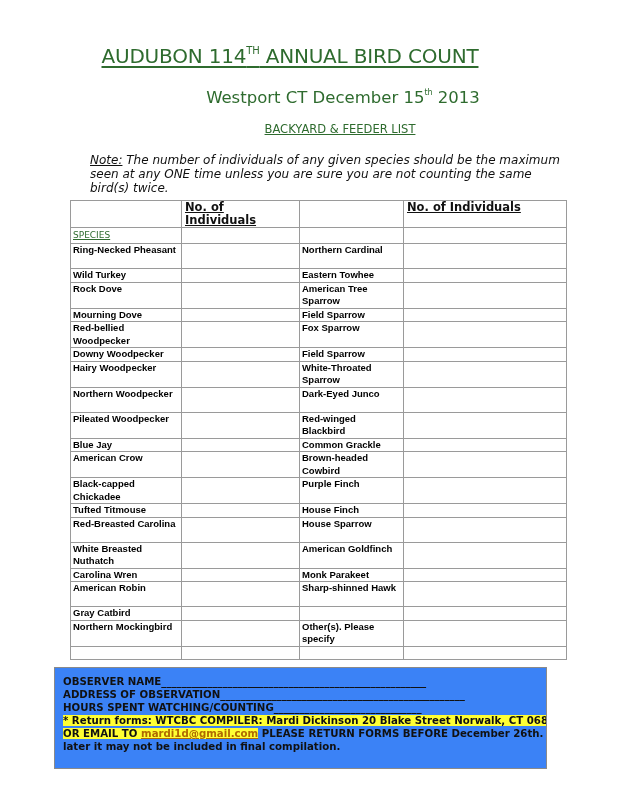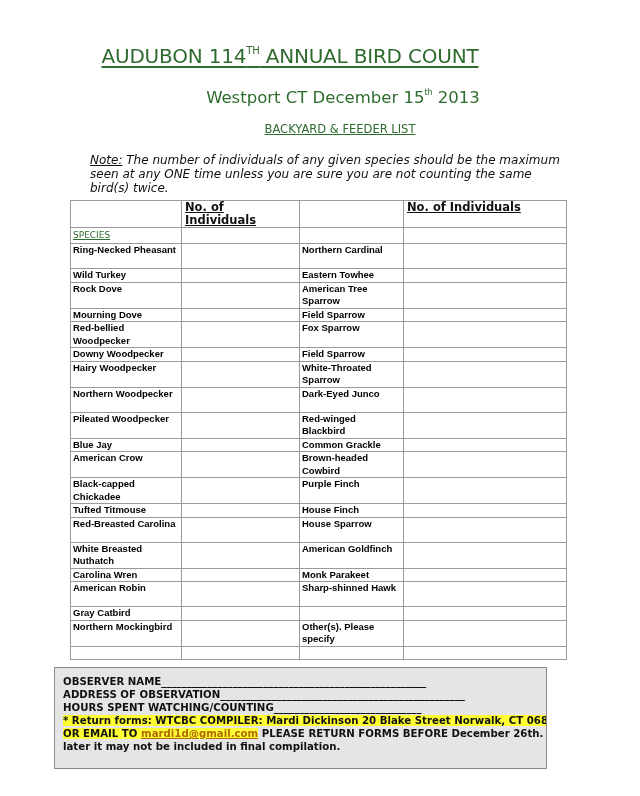--- a/index.html
+++ b/index.html
@@ -36,21 +36,21 @@
   table.birds td.hdr {
     font-family: "DejaVu Sans", sans-serif; font-size: 11.5px; font-weight: bold;
     text-decoration: underline; line-height: 13px; padding-left: 3px; color: #111;
   }
   table.birds td.species-lbl {
     font-family: "DejaVu Sans", sans-serif; font-size: 9px; font-weight: normal; color: #2e6b2e;
     text-decoration: underline; line-height: 15px;
   }
   .box {
     position: absolute; left: 54px; top: 667px; width: 493px; height: 102px;
-    border: 1.5px solid #8a8a8a; box-sizing: border-box; background: #e5e5e5;
+    border: 1.5px solid #8a8a8a; box-sizing: border-box; background: #3b82f6;
     padding: 7px 0 0 8px;
     font-family: "DejaVu Sans", sans-serif; font-size: 10.2px; font-weight: bold; line-height: 13px; color: #111;
   }
   .box .line { white-space: nowrap; overflow: hidden; }
   .hl { background: #ffff33; }
   .email { color: #b06a00; text-decoration: underline; }
 </style>
 </head>
 <body>
 

